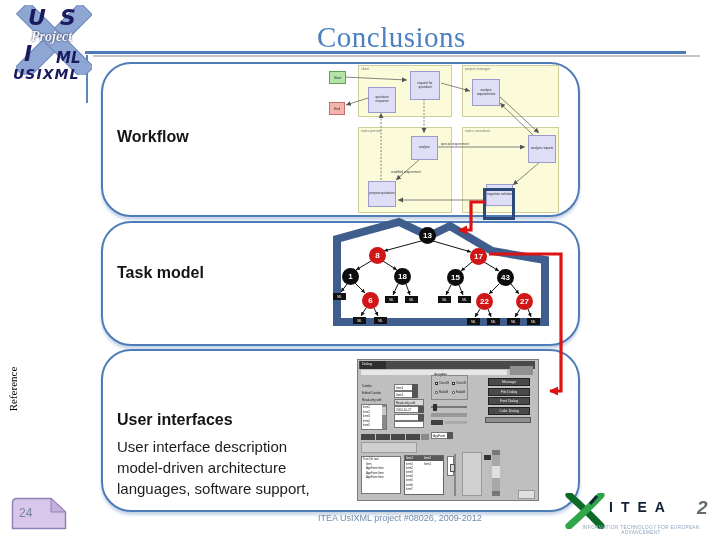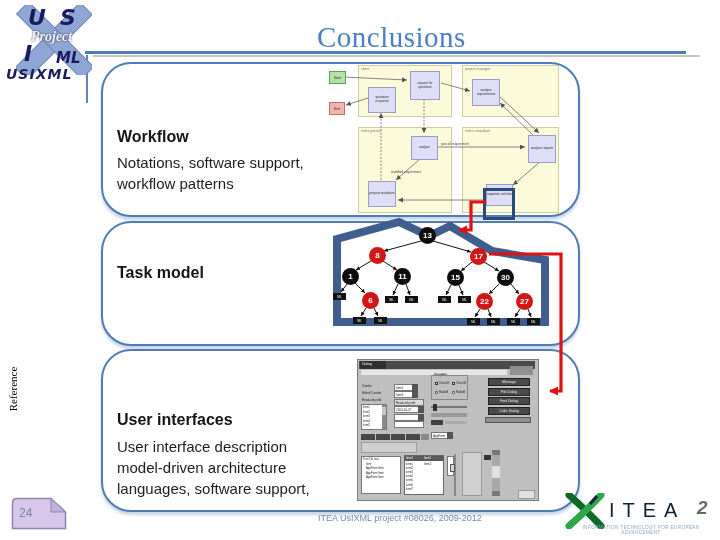--- a/index.html
+++ b/index.html
@@ -47,21 +47,21 @@
   .dlabel{font-size:3px;color:#222;}
   .dfield{background:#fff;border:1px solid #777;font-size:3px;color:#222;line-height:6px;padding-left:1px;overflow:hidden;}
   .ddrop{background:#555;}
   .dbtn{background:#4a4a4a;border:1px solid #222;color:#eee;font-size:3.5px;
         display:flex;align-items:center;justify-content:center;}
   .dchip{background:#474747;}
   .dtxt{font-size:2.8px;color:#222;line-height:4.6px;white-space:pre;}
   
   .footer-text{font-size:9px;color:#6e8cad;text-align:center;}
   .page-num{font-size:12px;color:#76849f;}
-  .itea-name{font-weight:normal;font-size:20px;letter-spacing:8px;color:#0e2137;}
+  .itea-name{font-weight:bold;font-size:14px;letter-spacing:8px;color:#0e2137;}
   .itea-two{font-style:italic;font-weight:bold;font-size:19px;color:#5f6e64;}
   .itea-cap{font-size:4.6px;letter-spacing:.4px;color:#8ba3bd;text-align:center;}
   .side-label{font-family:"Liberation Serif",serif;font-size:11px;color:#000;}
 </style>
 </head>
 <body>
 
 <div id="slide">
 
   <div class="ab" style="left:6px;top:3px;width:92px;height:82px;z-index:3">
@@ -69,39 +69,35 @@
       <g fill="#8da6d4" stroke="#6d86b8" stroke-width="1">
         <rect x="30" y="-10" width="17" height="92" transform="rotate(45 38 35)"></rect>
         <rect x="30" y="-10" width="17" height="92" transform="rotate(-45 38 35)"></rect>
       </g>
     </svg>
     <span class="ab logo-letter" style="left:22px;top:2px;font-size:22px">U</span>
     <span class="ab logo-letter" style="left:54px;top:2px;font-size:22px">S</span>
     <span class="ab logo-letter" style="left:18px;top:38px;font-size:22px">I</span>
     <span class="ab logo-letter" style="left:50px;top:46px;font-size:15px">ML</span>
     <span class="ab logo-project" style="left:25px;top:26px">Project</span>
-    <span class="ab logo-word" style="left:0;top:63px">USIXML</span>
+    <span class="ab logo-word" style="left:7px;top:63px">USIXML</span>
   </div>
 
   <div class="ab title" style="left:317px;top:21px">Conclusions</div>
   <div class="ab rule-blue" style="left:85px;top:51px;width:601px"></div>
   <div class="ab rule-gray" style="left:93px;top:55px;width:607px"></div>
   <div class="ab vline" style="left:86px;top:55px;height:48px"></div>
 
   <div class="ab side-label" style="left:-16px;top:382px;width:60px;height:14px;text-align:center;transform:rotate(-90deg)">Reference</div>
 
   <div class="panel" style="top:62px;height:151px"></div>
   <div class="panel" style="top:221px;height:121px"></div>
   <div class="panel" style="top:349px;height:159px"></div>
 
   <div class="ab sec-h" style="left:117px;top:128px">Workflow</div>
-  <div class="ab sec-b" style="left:117px;top:152px">
-    <div>Notations, software support,</div>
-    <div>workflow patterns</div>
-  </div>
   <div class="ab sec-h" style="left:117px;top:264px">Task model</div>
   <div class="ab sec-b" style="left:117px;top:288px">
   </div>
   <div class="ab sec-h" style="left:117px;top:411px">User interfaces</div>
   <div class="ab sec-b" style="left:117px;top:436px">
     <div>User interface description</div>
     <div>model-driven architecture</div>
     <div>languages, software support,</div>
   </div>
 
@@ -179,23 +175,23 @@
       <line x1="488" y1="309" x2="491" y2="317" marker-end="url(#th)"></line>
       <line x1="520" y1="309" x2="515" y2="317" marker-end="url(#th)"></line>
       <line x1="528" y1="309" x2="531" y2="317" marker-end="url(#th)"></line>
     </g>
   </svg>
 
   <div class="tnode black" style="left:419px;top:227px">13</div>
   <div class="tnode red" style="left:369px;top:247px">8</div>
   <div class="tnode red" style="left:470px;top:248px">17</div>
   <div class="tnode black" style="left:342px;top:268px">1</div>
-  <div class="tnode black" style="left:394px;top:268px">11</div>
+  <div class="tnode black" style="left:394px;top:268px">18</div>
   <div class="tnode black" style="left:447px;top:269px">15</div>
-  <div class="tnode black" style="left:497px;top:269px">30</div>
+  <div class="tnode black" style="left:497px;top:269px">43</div>
   <div class="tnode red" style="left:362px;top:292px">6</div>
   <div class="tnode red" style="left:476px;top:293px">22</div>
   <div class="tnode red" style="left:516px;top:293px">27</div>
   <div class="nil" style="left:333px;top:293px">NIL</div>
   <div class="nil" style="left:353px;top:317px">NIL</div>
   <div class="nil" style="left:374px;top:317px">NIL</div>
   <div class="nil" style="left:385px;top:296px">NIL</div>
   <div class="nil" style="left:405px;top:296px">NIL</div>
   <div class="nil" style="left:438px;top:296px">NIL</div>
   <div class="nil" style="left:458px;top:296px">NIL</div>

